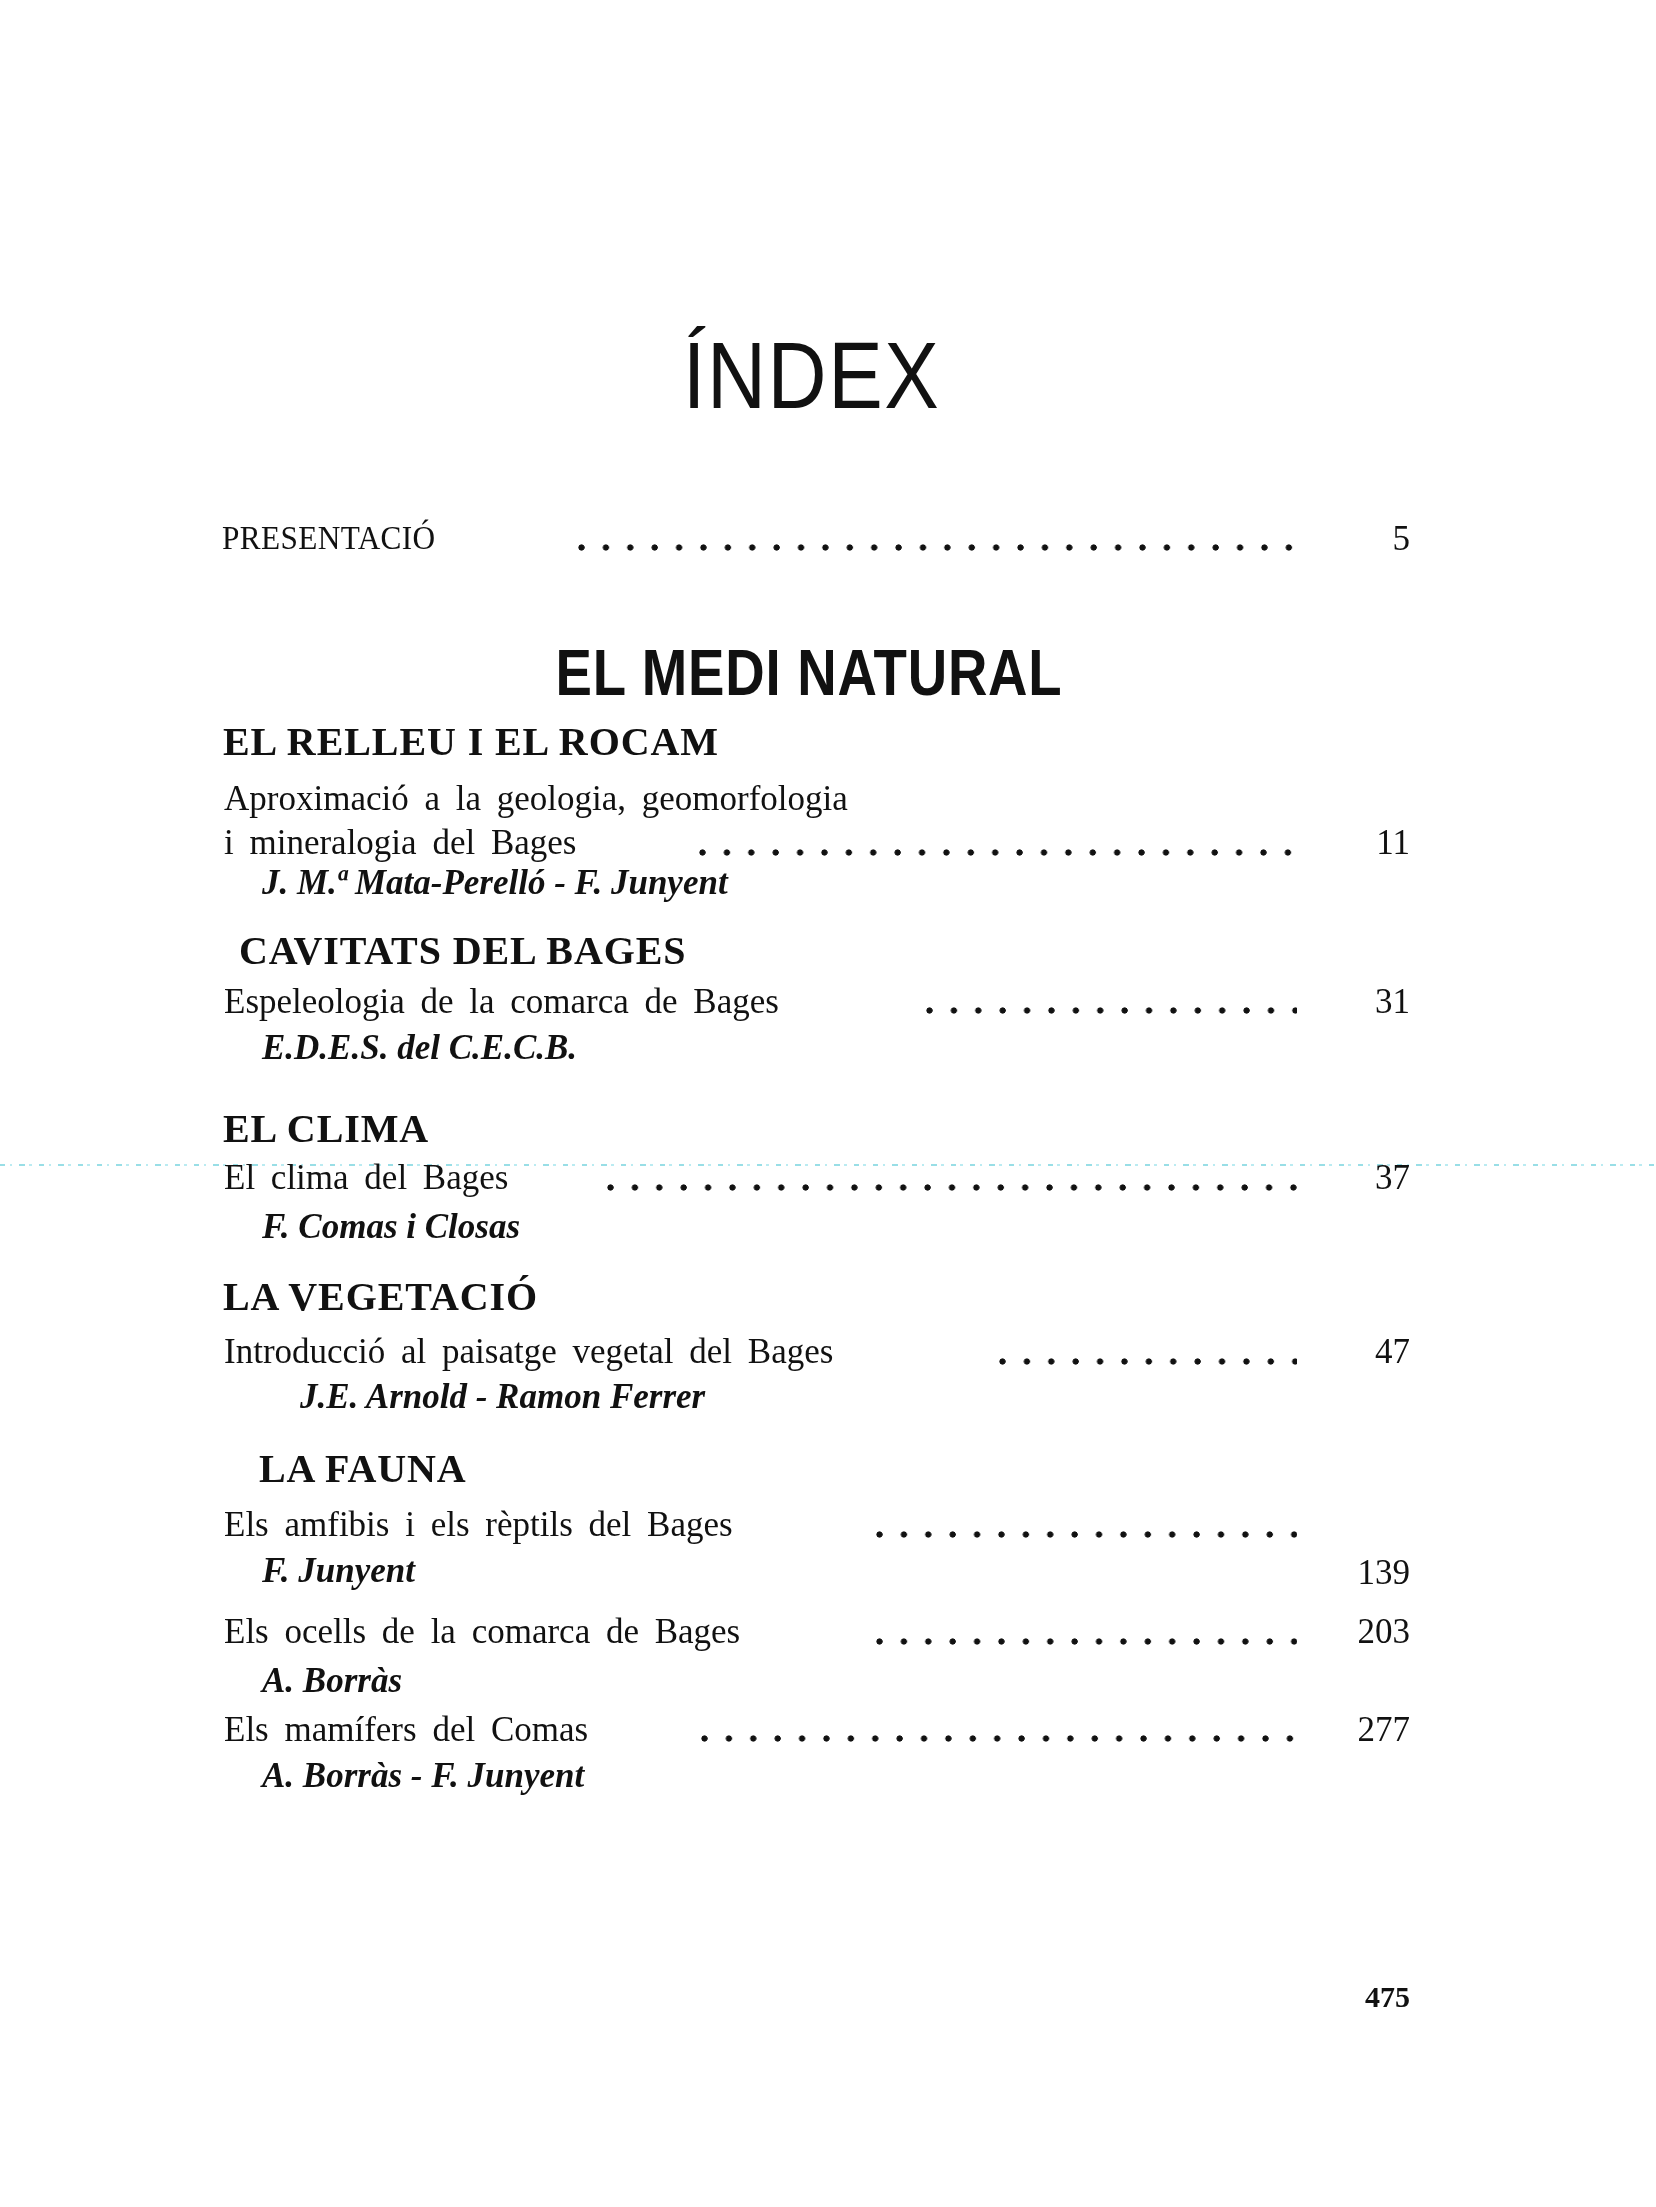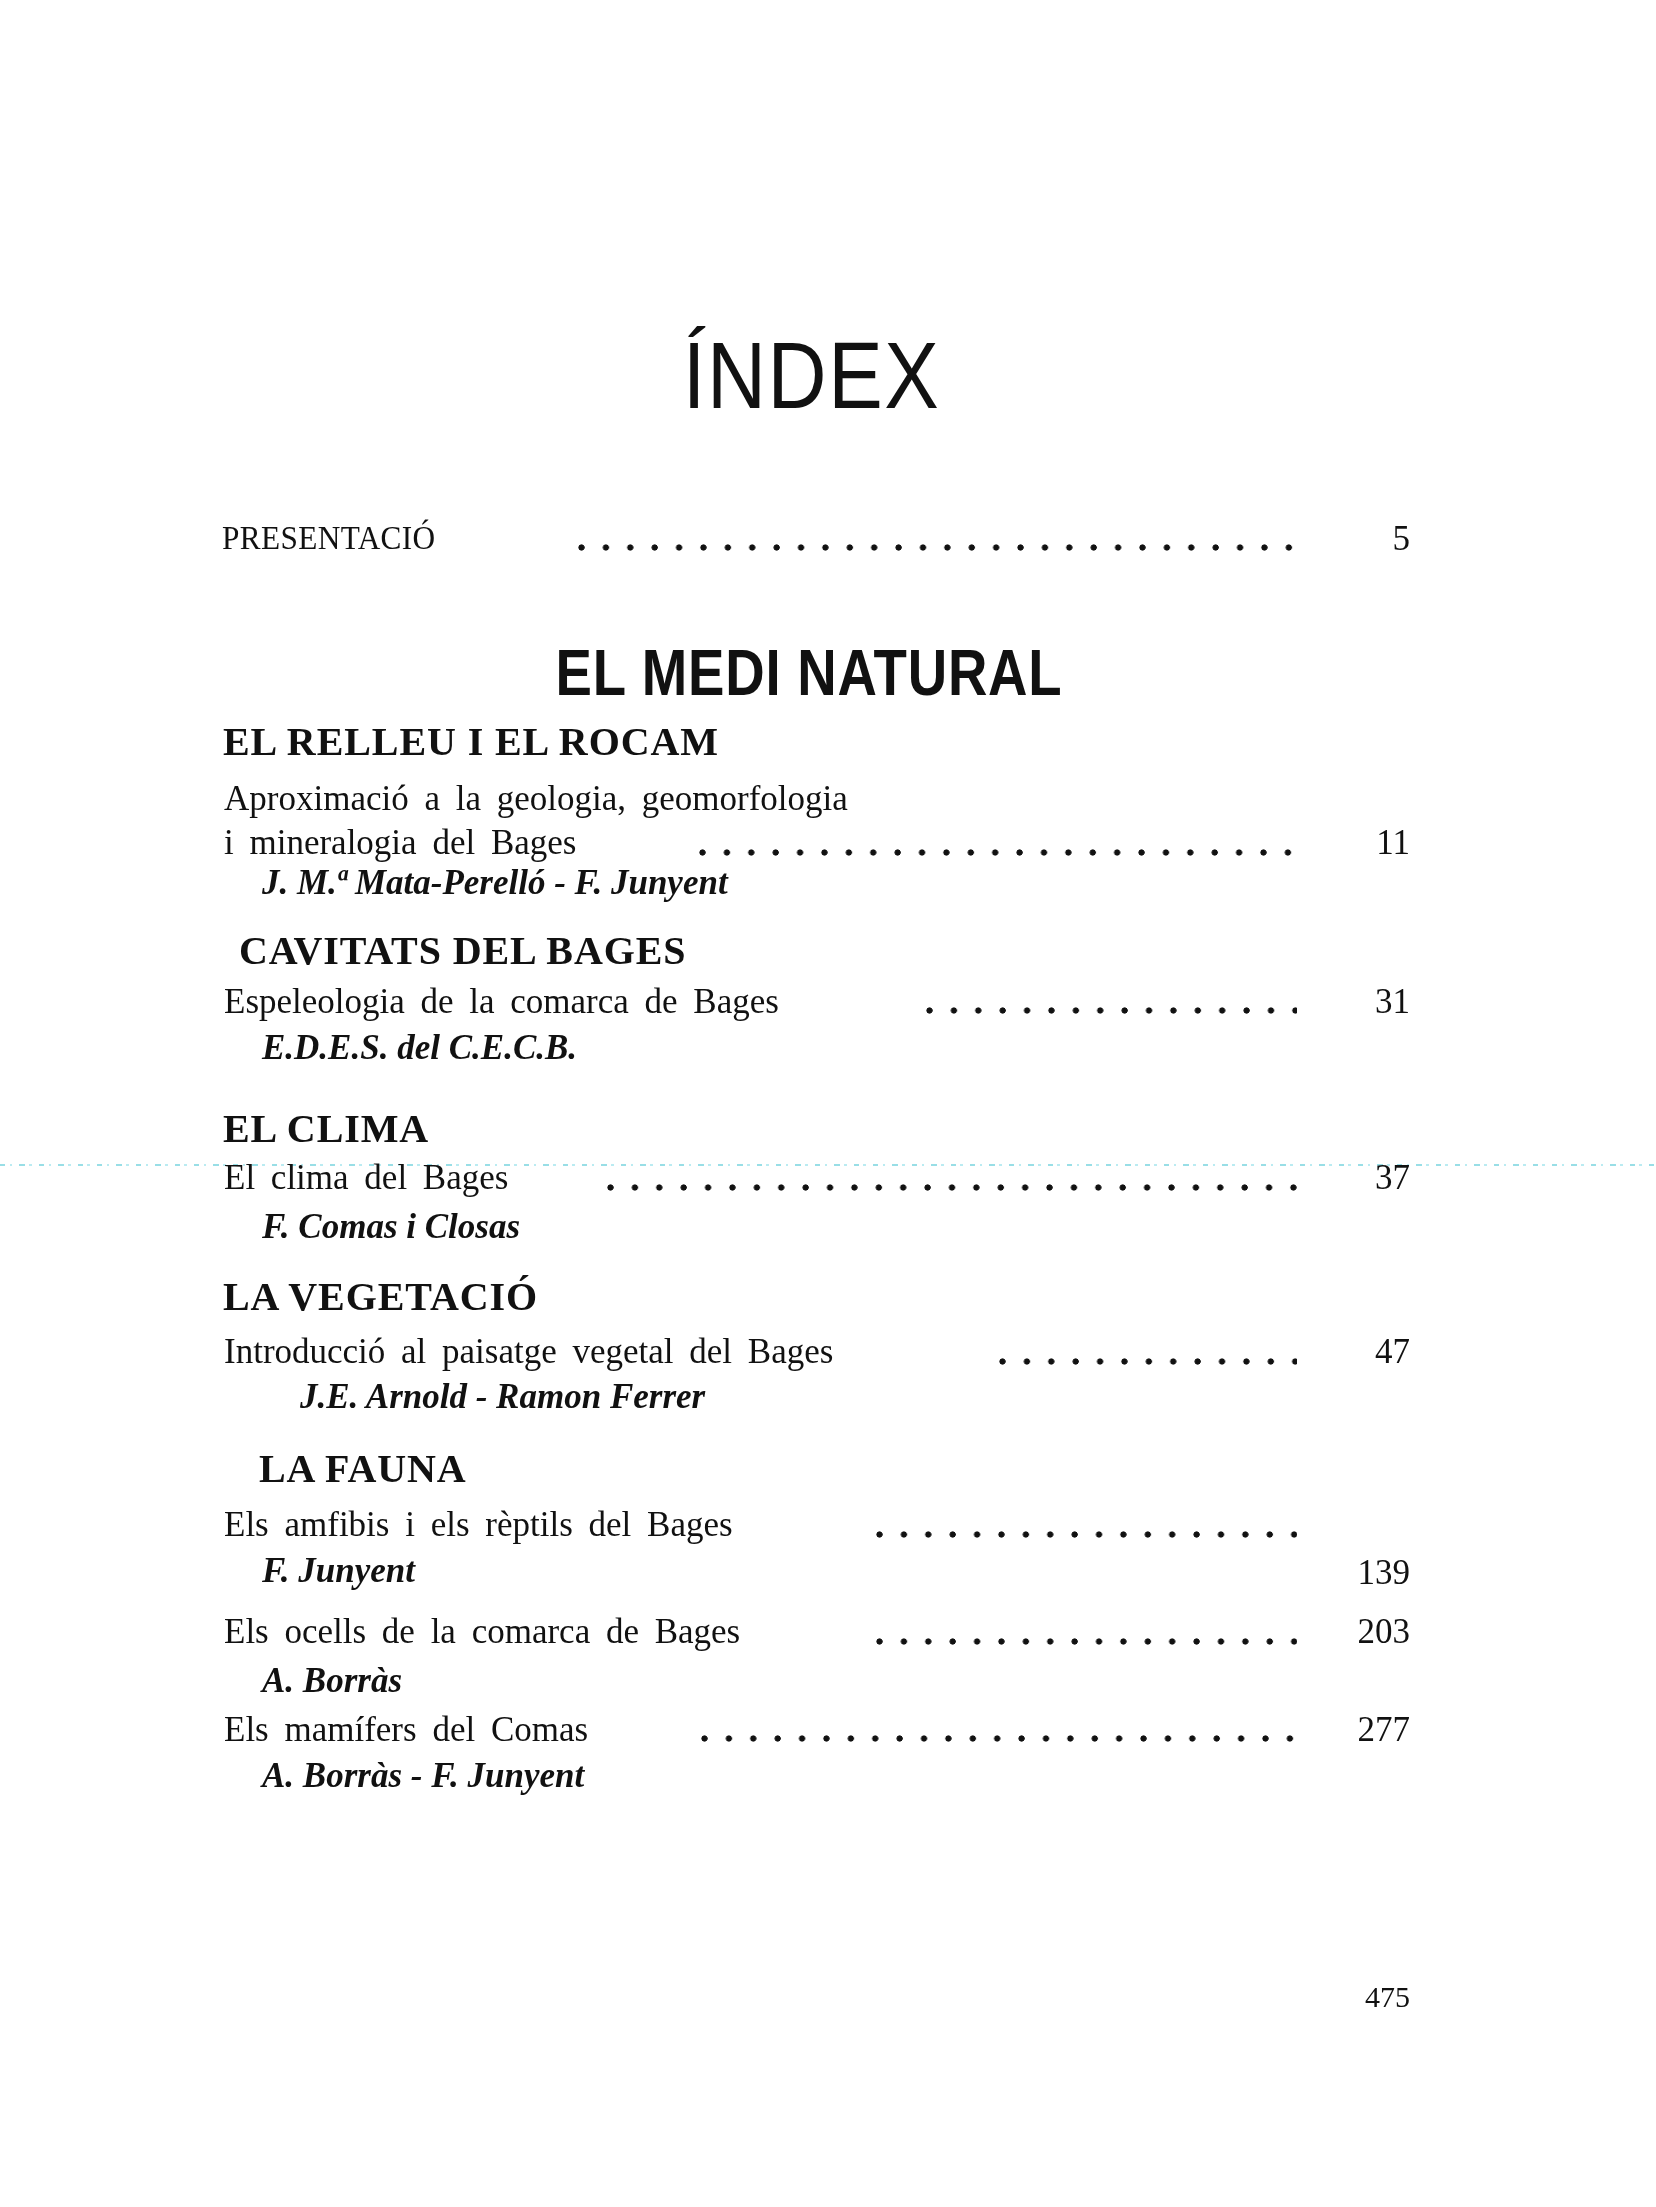--- a/index.html
+++ b/index.html
@@ -5,21 +5,21 @@
   html,body{margin:0;padding:0;background:#ffffff;}
   body{width:1657px;height:2207px;position:relative;overflow:hidden;color:#111;}
   .abs{position:absolute;white-space:nowrap;line-height:1;}
   .title{font-family:"Liberation Sans",sans-serif;font-weight:normal;font-size:95px;letter-spacing:1.8px;transform:scaleX(0.86);transform-origin:center;}
   .section{font-family:"Liberation Sans",sans-serif;font-weight:bold;font-size:65px;transform:scaleX(0.84);transform-origin:center;letter-spacing:0.9px;}
   .head{font-family:"Liberation Serif",serif;font-weight:bold;font-size:40px;letter-spacing:0.9px;}
   .entry{font-family:"Liberation Serif",serif;font-size:35px;word-spacing:7px;}
   .presentacio{font-family:"Liberation Serif",serif;font-size:34px;transform:scaleX(0.92);transform-origin:left;letter-spacing:0.4px;}
   .author{font-family:"Liberation Serif",serif;font-weight:bold;font-style:italic;font-size:35px;}
   .num{font-family:"Liberation Serif",serif;font-size:35px;text-align:right;width:106px;}
-  .pagenum{font-family:"Liberation Serif",serif;font-weight:normal;font-size:30px;text-align:right;width:106px;}
+  .pagenum{font-family:"Liberation Serif",serif;font-weight:bold;font-size:30px;text-align:right;width:106px;}
   .dots{position:absolute;height:7px;
         background-image:radial-gradient(circle at 3.5px 3.5px,#111 2.8px,transparent 3.4px);
         background-size:24.4px 7px;background-repeat:repeat-x;}
   .cyan{position:absolute;left:0;width:1657px;height:1.8px;
         background-image:repeating-linear-gradient(90deg,#7fd6e0 0 5.3px,transparent 5.3px 9.7px,#a9e6ee 9.7px 12.4px,transparent 12.4px 19.4px);
         opacity:0.8;}
 </style>
 </head>
 <body>
 

